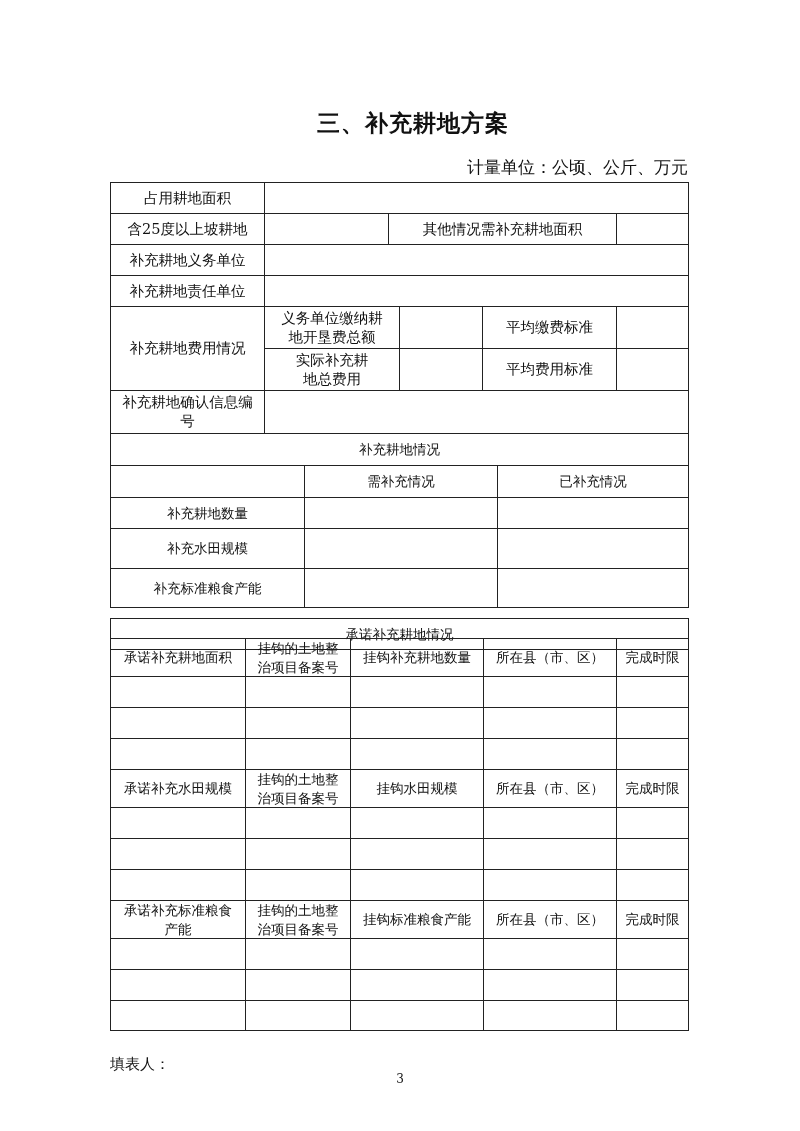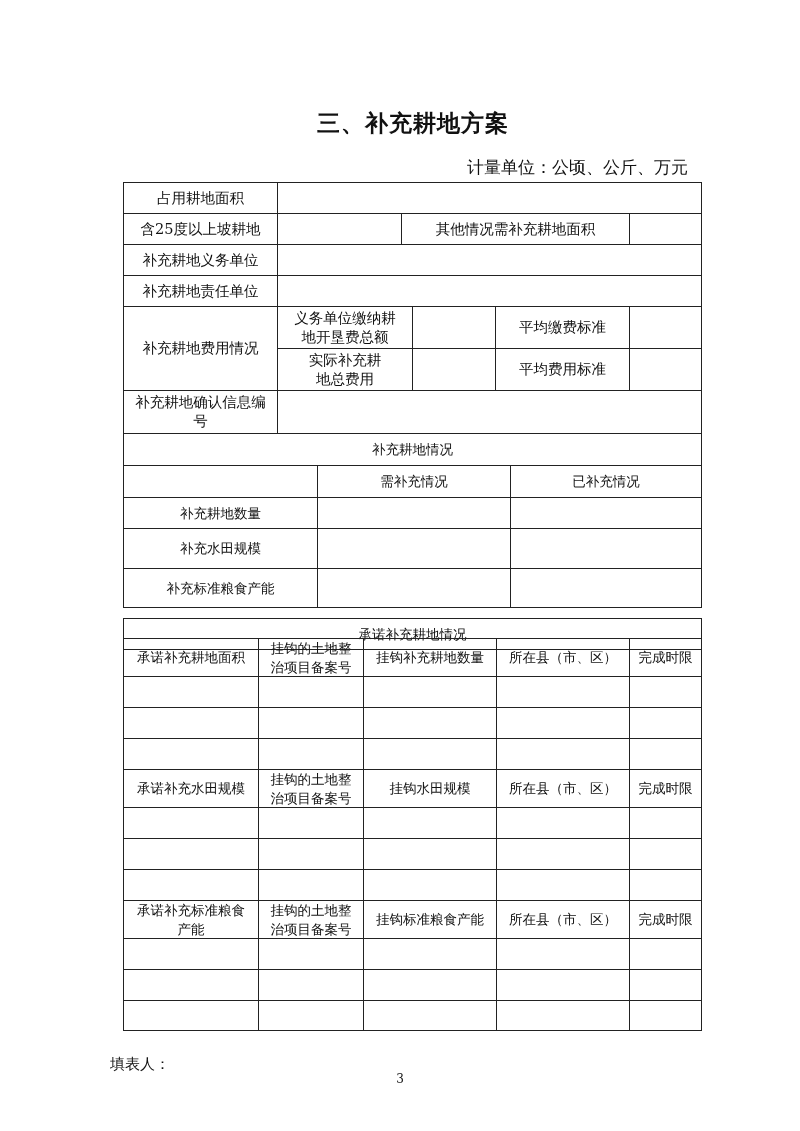--- a/index.html
+++ b/index.html
@@ -1,19 +1,19 @@
 <!DOCTYPE html>
 <html><head>
 <meta charset="utf-8">
 <style>
   html,body{margin:0;padding:0;background:#fff;}
   body{width:800px;height:1131px;position:relative;overflow:hidden;font-family:"DejaVu Serif","Liberation Serif",serif;color:#111;}
   .title{position:absolute;left:13px;width:800px;top:108px;text-align:center;font-size:23px;font-weight:bold;font-family:Liberation Sans, sans-serif;letter-spacing:1px;}
   .units{position:absolute;right:112px;top:156px;font-size:17px;}
-  .grid{position:absolute;left:110px;top:182px;width:597px;height:848px;margin-left:13px;}
+  .grid{position:absolute;left:110px;top:182px;width:597px;height:848px;}
   .cell{position:absolute;box-sizing:border-box;display:flex;align-items:center;justify-content:center;text-align:center;font-size:14.5px;line-height:19px;border:1px solid #222;}
   .cell.sm{font-size:13.5px;}
   .filler{position:absolute;left:110px;top:1055px;font-size:15px;}
   .page{position:absolute;left:0;width:800px;top:1072px;text-align:center;font-size:12px;}
 </style>
 </head>
 <body>
 
 <div class="title">三、补充耕地方案</div>
 <div class="units">计量单位：公顷、公斤、万元</div>

